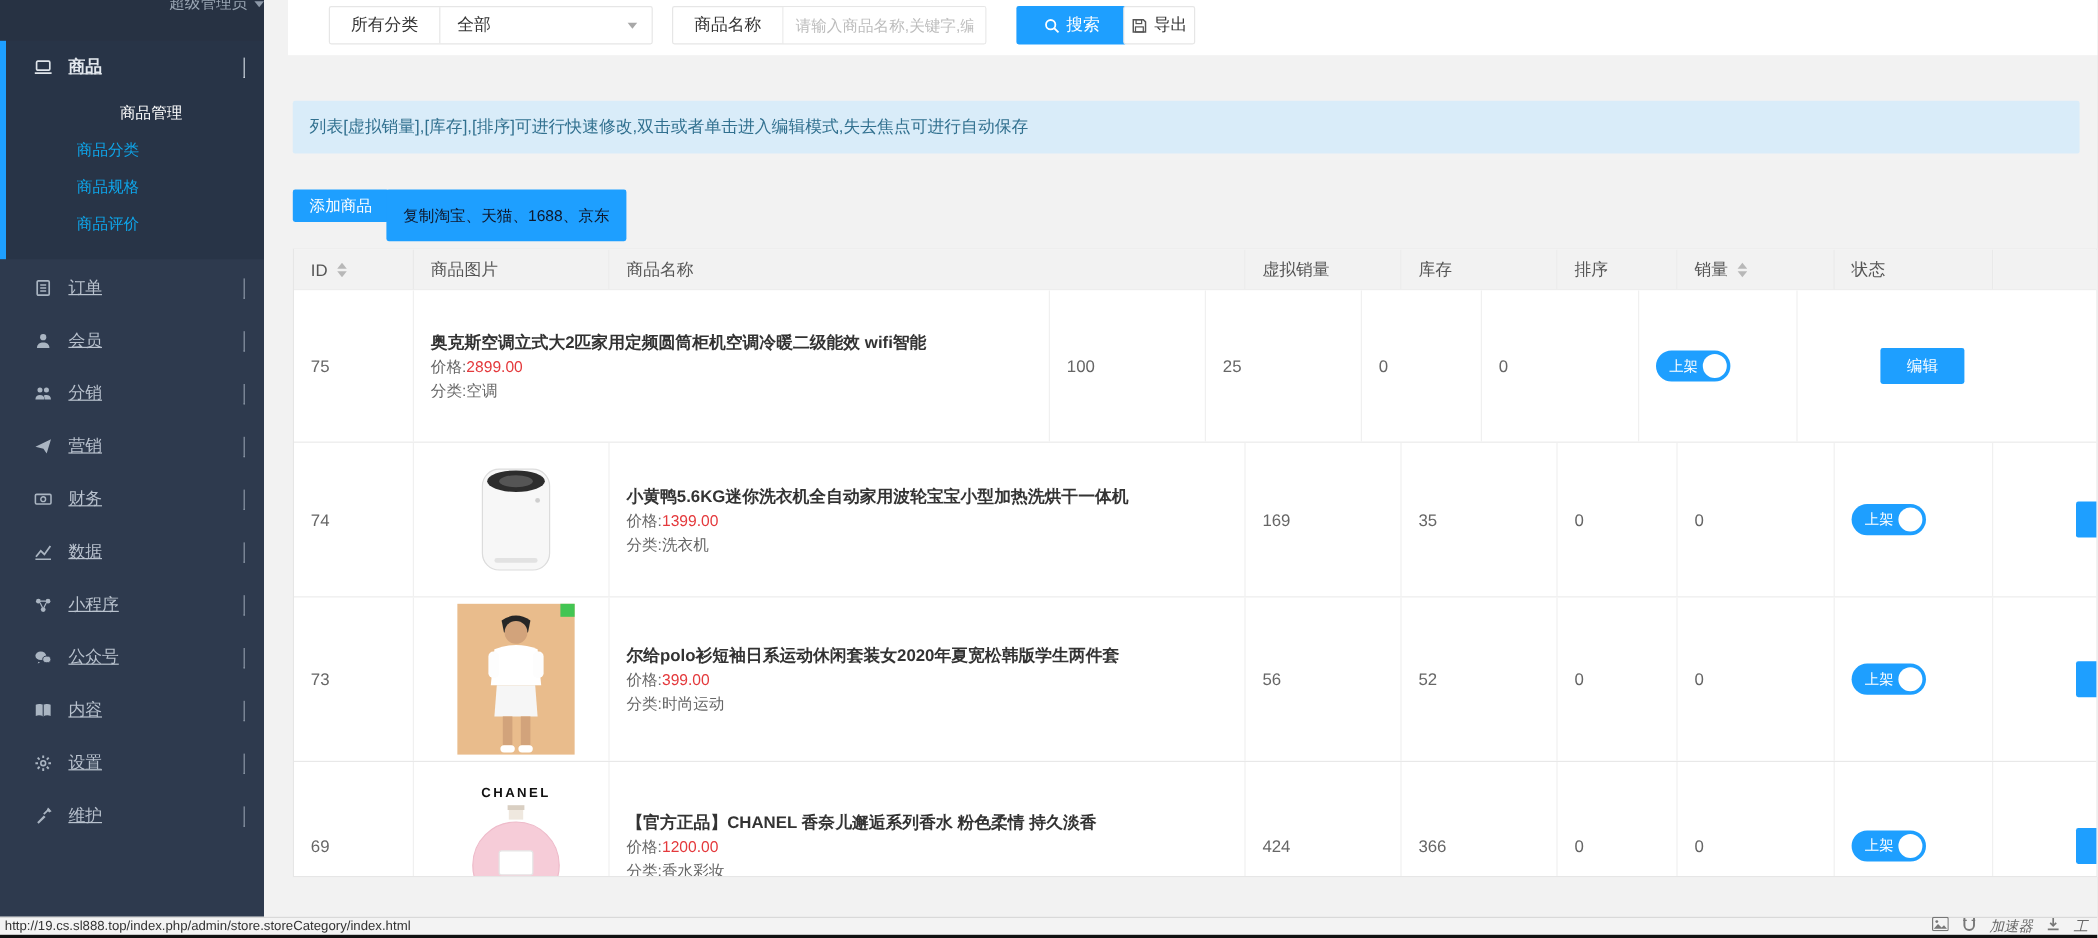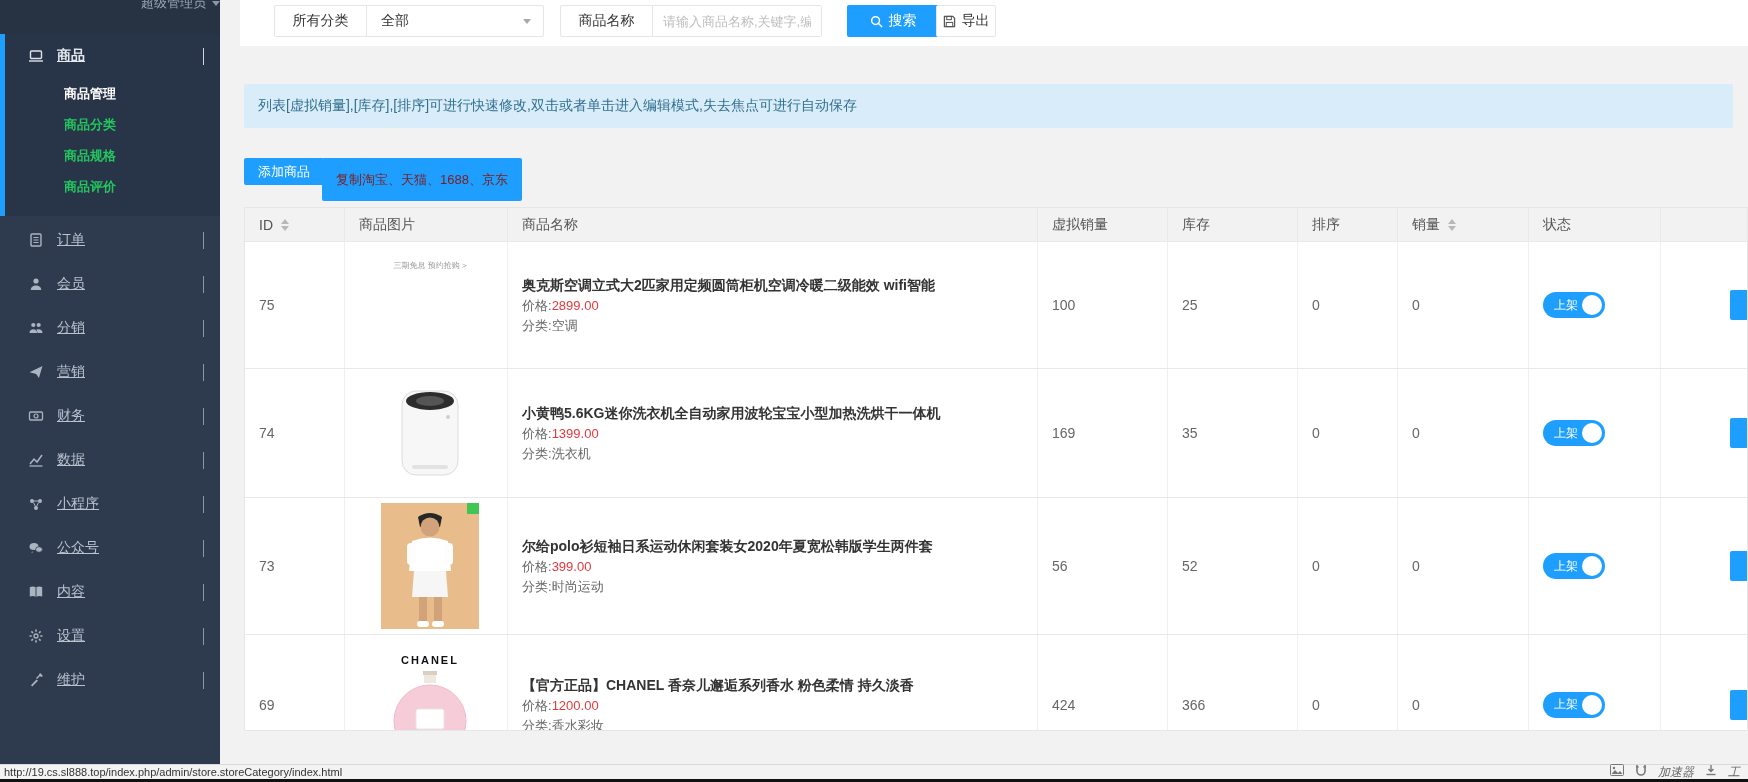--- a/index.html
+++ b/index.html
@@ -10,22 +10,22 @@
   .sidebar { position:absolute; left:0; top:0; width:220px; height:764px; background:#2e3a4e; overflow:hidden; }
   .user-bar { height:34px; background:#273243; color:#9aa6b4; font-size:13px; display:flex; align-items:flex-start; padding-left:30px; overflow:hidden; cursor:pointer;justify-content:flex-end; }
   .user-bar .inner { margin-top:-6px; display:flex; align-items:center; gap:6px; }
   .caret-down { width:0; height:0; border-left:4px solid transparent; border-right:4px solid transparent; border-top:5px solid #8d99a8; }
   .product-block { position:relative; background:#283447; padding-bottom:14px; }
   .product-block::before { content:''; position:absolute; left:0; top:0; bottom:0; width:5px; background:#1E9FFF; }
   .side-item { height:44px; display:flex; align-items:center; padding:0 16px 0 28px; font-size:14px; color:#b9c2ce; cursor:pointer;text-decoration:underline; }
   .side-item svg { margin-right:13px; flex-shrink:0; }
   .side-item .chev { margin-left:auto; }
   .side-item.parent-product { color:#e3e8ee; font-weight:bold; }
-  .sub-item { height:31px; display:flex; align-items:center; padding-left:64px; font-size:13px; color:#22c55e; cursor:pointer;font-weight:bold; }
-  .sub-item.active { color:#ffffff; font-weight:bold; }
+  .sub-item { height:31px; display:flex; align-items:center; padding-left:64px; font-size:13px; color:#0ea5e9; cursor:pointer; }
+  .sub-item.active { color:#ffffff; font-weight:normal;margin-left:36px; }
   .chev-left { width:7px; height:7px; border-left:1.5px solid #8b96a6; border-bottom:1.5px solid #8b96a6; transform:rotate(45deg); }
   .chev-down { width:7px; height:7px; border-left:1.5px solid #cdd5de; border-bottom:1.5px solid #cdd5de; transform:rotate(-45deg); margin-top:-3px; }
   .nav-list { padding-top:2px; }
 
   
   .topbar { position:absolute; left:220px; top:0; width:1528px; height:46px; background:#fff;margin-left:20px; }
   .filter-group { position:absolute; top:5px; height:32px; border:1px solid #e6e6e6; background:#fff; display:flex; align-items:center; border-radius:2px; }
   .fg-label { width:92px; align-self:stretch; display:flex; align-items:center; justify-content:center; font-size:14px; color:#333; border-right:1px solid #e6e6e6; }
   .fg-select { flex:1; position:relative; padding:0 26px 0 14px; font-size:14px; color:#333; cursor:pointer; display:flex; align-items:center; align-self:stretch; }
   .fg-select .caret-down { position:absolute; right:12px; top:13px; border-top-color:#a8a8a8; }
@@ -33,21 +33,21 @@
   .fg-input::placeholder { color:#bdbdbd; }
   .btn { display:inline-flex; align-items:center; justify-content:center; gap:6px; border:none; border-radius:2px; cursor:pointer; font-family:inherit; }
   .btn-search { position:absolute; left:607px; top:5px; width:92px; height:32px; background:#1E9FFF; color:#fff; font-size:14px; }
   .btn-export { position:absolute; left:696px; top:5px; width:60px; height:32px; background:#fff; border:1px solid #e6e6e6; color:#333; font-size:14px; }
 
   
   .notice { position:absolute; left:244px; top:84px; width:1489px; height:44px; background:#d9ecf9; border-radius:2px; display:flex; align-items:center; padding-left:14px; font-size:14px; color:#31708f; }
 
   
   .btn-add { position:absolute; left:244px; top:158px; height:27px; padding:0 14px; background:#1E9FFF; color:#fff; font-size:13px; }
-  .btn-copy { position:absolute; left:322px; top:158px; height:43px; padding:16px 14px; background:#1E9FFF; color:#7f1d1d; font-size:13px; }
+  .btn-copy { position:absolute; left:322px; top:158px; height:43px; padding:16px 14px; background:#1E9FFF; color:#0f172a; font-size:13px; }
 
   
   .table { position:absolute; left:244px; top:207px; width:1504px; height:524px; background:#fff; border:1px solid #e6e6e6; overflow:hidden; }
   .t-row { display:flex; border-bottom:1px solid #e8e8e8; background:#fff; }
   .t-cell { border-right:1px solid #f0f0f0; display:flex; align-items:center; padding-left:14px; flex-shrink:0; color:#666; font-size:14px; overflow:hidden; }
   .t-head { height:34px; }
   .t-head .t-cell { background:#f2f2f2; color:#555; border-right-color:#e9e9e9; }
   .c-id{width:100px} .c-img{width:163px; padding-left:8px; justify-content:center;} .c-name{width:530px}
   .c-vs{width:130px} .c-stock{width:130px} .c-sort{width:100px} .c-sales{width:131px}
   .c-status{width:132px} .c-action{width:160px; border-right:none; padding-left:0;}
@@ -274,23 +274,20 @@
           </span>
       </div>
       <div class="t-cell c-status">
         <span>状态</span>
       </div>
       <div class="t-cell c-action"></div>
     </div>
 
     <div class="t-row r1">
       <div class="t-cell c-id">75</div>
-      <div class="t-cell c-img img-row1">
-        <span class="thumb-alt">三期免息 预约抢购 &gt;</span>
-      </div>
       <div class="t-cell c-name name-cell">
         <span class="p-name">奥克斯空调立式大2匹家用定频圆筒柜机空调冷暖二级能效 wifi智能</span>
         <span class="p-line"><span>价格:</span><span class="p-price">2899.00</span></span>
         <span class="p-line"><span>分类:</span><span>空调</span></span>
       </div>
       <div class="t-cell c-vs">100</div>
       <div class="t-cell c-stock">25</div>
       <div class="t-cell c-sort">0</div>
       <div class="t-cell c-sales">0</div>
       <div class="t-cell c-status">

